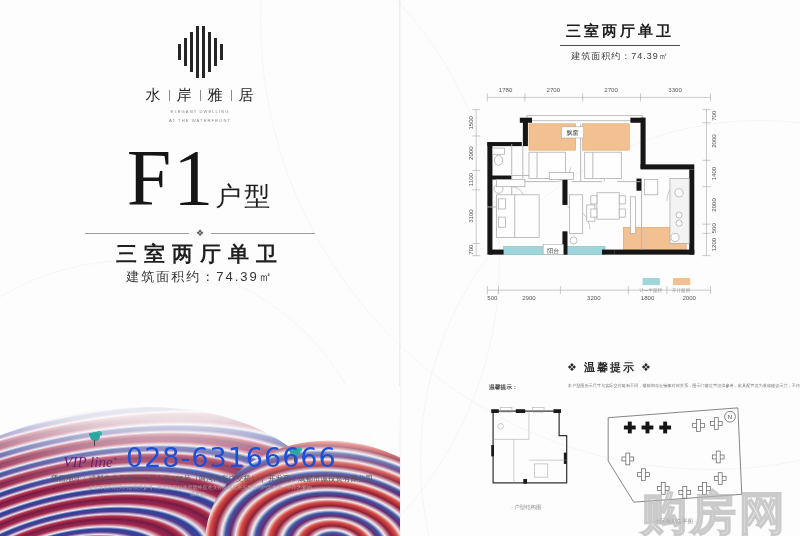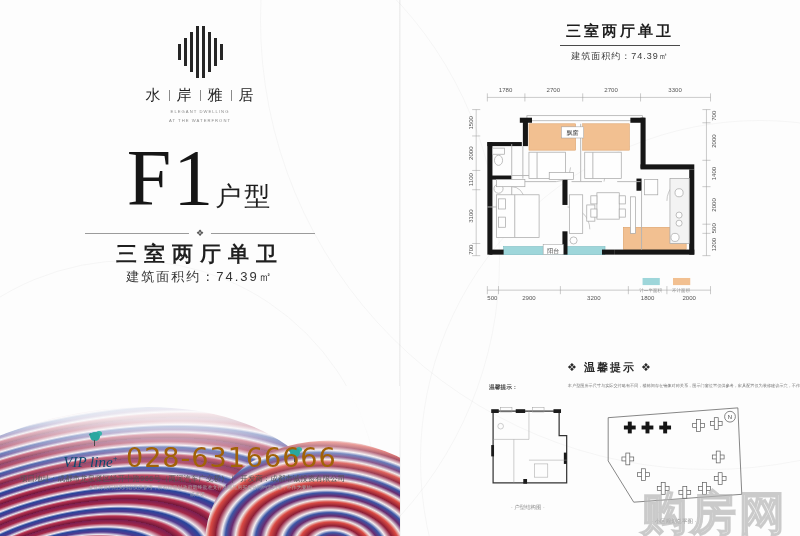--- a/index.html
+++ b/index.html
@@ -36,26 +36,26 @@
   .divider .orn { position:absolute; left:50%; top:0; transform:translateX(-50%); background:#fdfdfd;
     padding:0 7px; font-size:9px; color:#555; line-height:11px; }
 
   .layout-title { position:absolute; left:0; top:240px; width:400px; text-align:center; font-size:21px;
     font-weight:600; letter-spacing:7px; color:#1f1f1f; z-index:2; }
   .area-text { position:absolute; left:0; top:268px; width:400px; text-align:center; font-size:13px;
     letter-spacing:2px; color:#333; z-index:2; }
 
   .vip-row { position:absolute; left:0; top:442px; width:400px; display:flex; justify-content:center;
     align-items:baseline; gap:8px; z-index:3; }
-  .vip-label { font-family:"Liberation Serif","DejaVu Serif",serif; font-style:italic; font-size:15px; color:#0c4a6e; }
+  .vip-label { font-family:"Liberation Serif","DejaVu Serif",serif; font-style:italic; font-size:15px; color:#701a75; }
   .vip-sup { font-size:8px; vertical-align:super; }
-  .vip-phone { font-size:27px; color:#a16207; letter-spacing:1px; font-family:"DejaVu Sans",sans-serif;text-align:right; }
-
-  .address-line { position:absolute; left:20px; top:474px; width:360px; font-size:7.5px;
-    color:#555; z-index:3;font-family:Liberation Mono, monospace; }
+  .vip-phone { font-size:27px; color:#1d4ed8; letter-spacing:1px; font-family:"DejaVu Sans",sans-serif;text-align:right; }
+
+  .address-line { position:absolute; left:32px; top:474px; width:360px; text-align:center; font-size:7.5px;
+    color:#555; z-index:3; }
   .disclaimer-line { position:absolute; left:20px; top:484px; width:360px; text-align:center; z-index:3; }
   .disclaimer-line span { display:inline-block; font-size:8px; transform:scale(0.62); transform-origin:center top; color:#a5a5a5; }
 
   
   .wave-art { position:absolute; left:0; bottom:0; width:400px; height:150px; overflow:hidden; z-index:1; }
   .swirl { position:absolute; border-radius:50%; }
   .swirl1 { left:-160px; top:28px; width:500px; height:310px; transform:rotate(-14deg);
     background:repeating-radial-gradient(ellipse 60% 45% at 45% 52%,
       #70173a 0px, #b5304e 7px, #e8e2ea 11px, #533a8e 16px, #27459c 22px,
       #efe9f0 26px, #a32748 33px, #7a1f52 40px); }

